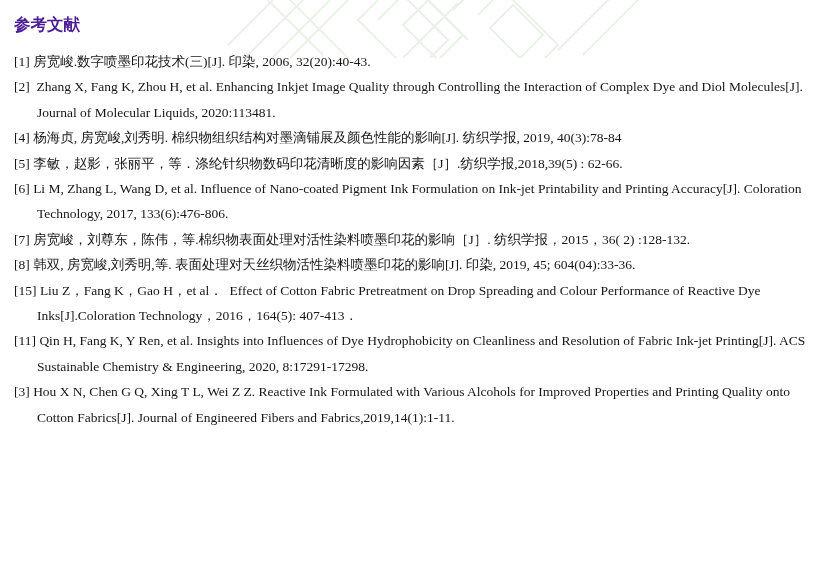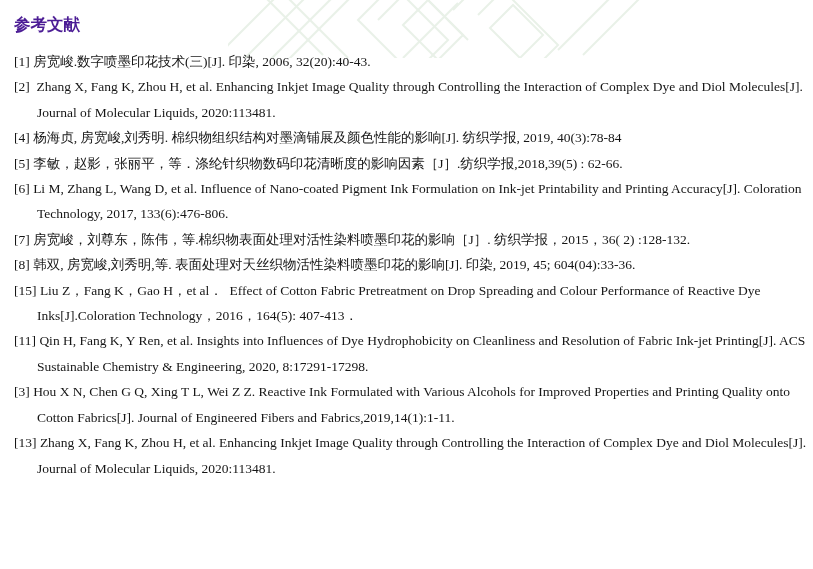--- a/index.html
+++ b/index.html
@@ -90,14 +90,13 @@
 
   <p class="ref"><span class="ref-num">[8]</span> <span class="ref-text">韩双, 房宽峻,刘秀明,等. 表面处理对天丝织物活性染料喷墨印花的影响[J]. 印染, 2019, 45; 604(04):33-36.</span></p>
 
 
   <p class="ref"><span class="ref-num">[15]</span> <span class="ref-text">Liu Z，Fang K，Gao H，et al．  Effect of Cotton Fabric Pretreatment on Drop Spreading and Colour Performance of Reactive Dye Inks[J].Coloration Technology，2016，164(5): 407-413．</span></p>
 
   <p class="ref"><span class="ref-num">[11]</span> <span class="ref-text">Qin H, Fang K, Y Ren, et al. Insights into Influences of Dye Hydrophobicity on Cleanliness and Resolution of Fabric Ink-jet Printing[J]. ACS Sustainable Chemistry &amp; Engineering, 2020, 8:17291-17298.</span></p>
 
   <p class="ref"><span class="ref-num">[3]</span> <span class="ref-text">Hou X N, Chen G Q, Xing T L, Wei Z Z. Reactive Ink Formulated with Various Alcohols for Improved Properties and Printing Quality onto Cotton Fabrics[J]. Journal of Engineered Fibers and Fabrics,2019,14(1):1-11.</span></p>
 
-  <p class="ref"><span class="ref-num">[13]</span> <span class="ref-text">Zhang X, Fang K, Zhou H, et al. Enhancing Inkjet Image Quality through Controlling the Interaction of Complex Dye and Diol Molecules[J]. Journal of Molecular Liquids, 2020:113481.</span></p>
 </div>
 
 </body></html>

